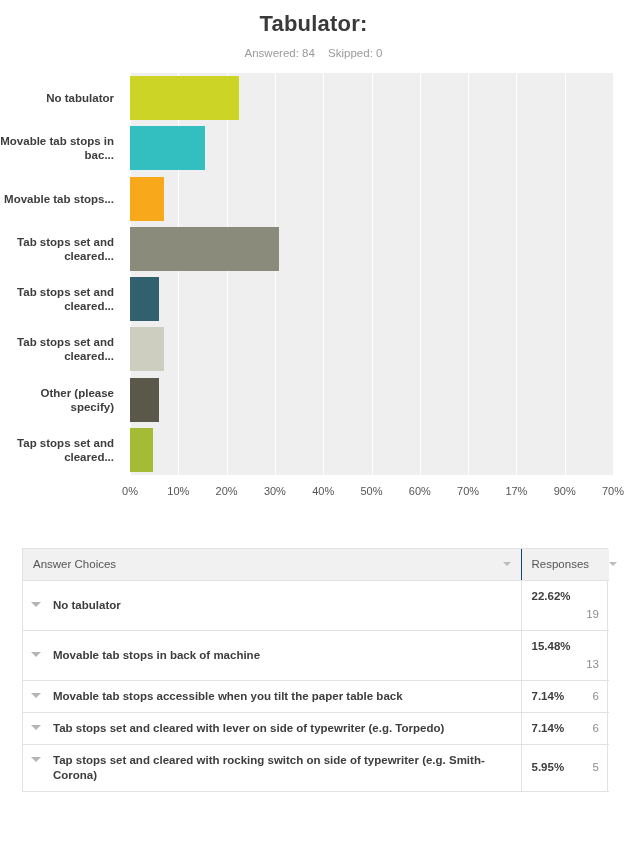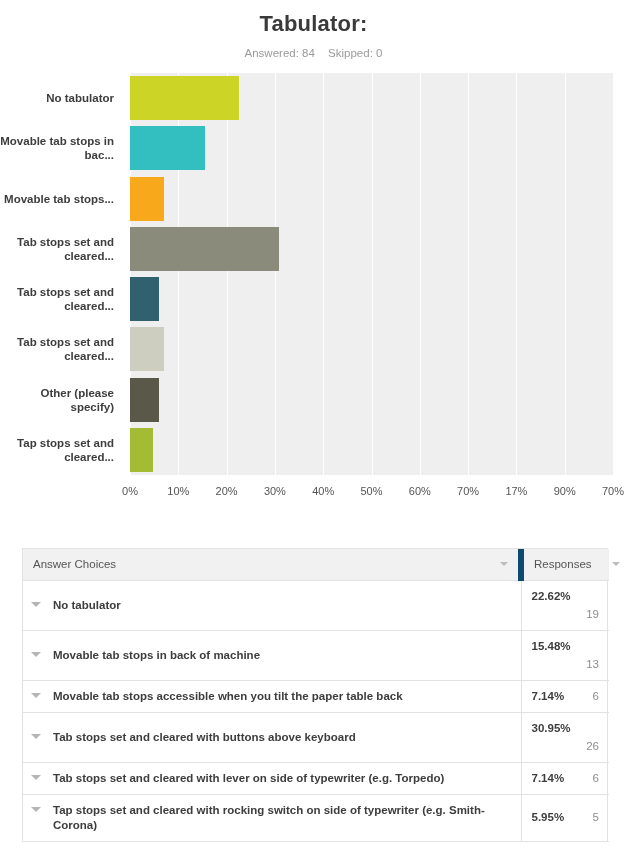--- a/index.html
+++ b/index.html
@@ -90,21 +90,21 @@
 
   thead th {
     background: #f1f1f1;
     border-bottom: 1px solid #e2e2e2;
     font-size: 11.5px; font-weight: normal; color: #555555;
     text-align: left;
     padding: 7px 10px 7px 10px;
     height: 31px;
     vertical-align: middle;
   }
-  thead th.th-choice { border-right: 6px solid #0c4a6e; }
+  thead th.th-choice { border-right: 1px solid #0c4a6e; }
   .th-inner { display: flex; align-items: center; justify-content: space-between; }
   .th-resp-inner { display: flex; align-items: center; gap: 20px; }
   .caret {
     display: inline-block; width: 0; height: 0;
     border-left: 5px solid transparent;
     border-right: 5px solid transparent;
     border-top: 5px solid #b5b5b5;
     flex: none;
   }
   .caret-sm {
@@ -284,33 +284,20 @@
                 <span class="cnt">6</span>
               </div>
             </td>
           </tr>
           <tr>
             <td class="choice">
               <div class="choice-inner">
                 <span class="row-caret">
                   <span class="caret"></span>
                 </span>
-                <span class="choice-text">Tab stops set and cleared with buttons above keyboard</span>
-              </div>
-            </td>
-            <td class="resp">
-              <div class="resp-wrapped"><span class="pct">30.95%</span><span class="cnt">26</span></div>
-            </td>
-          </tr>
-          <tr>
-            <td class="choice">
-              <div class="choice-inner">
-                <span class="row-caret">
-                  <span class="caret"></span>
-                </span>
                 <span class="choice-text">Tab stops set and cleared with lever on side of typewriter (e.g. Torpedo)</span>
               </div>
             </td>
             <td class="resp">
               <div class="resp-inline">
                 <span class="pct">7.14%</span>
                 <span class="cnt">6</span>
               </div>
             </td>
           </tr>

